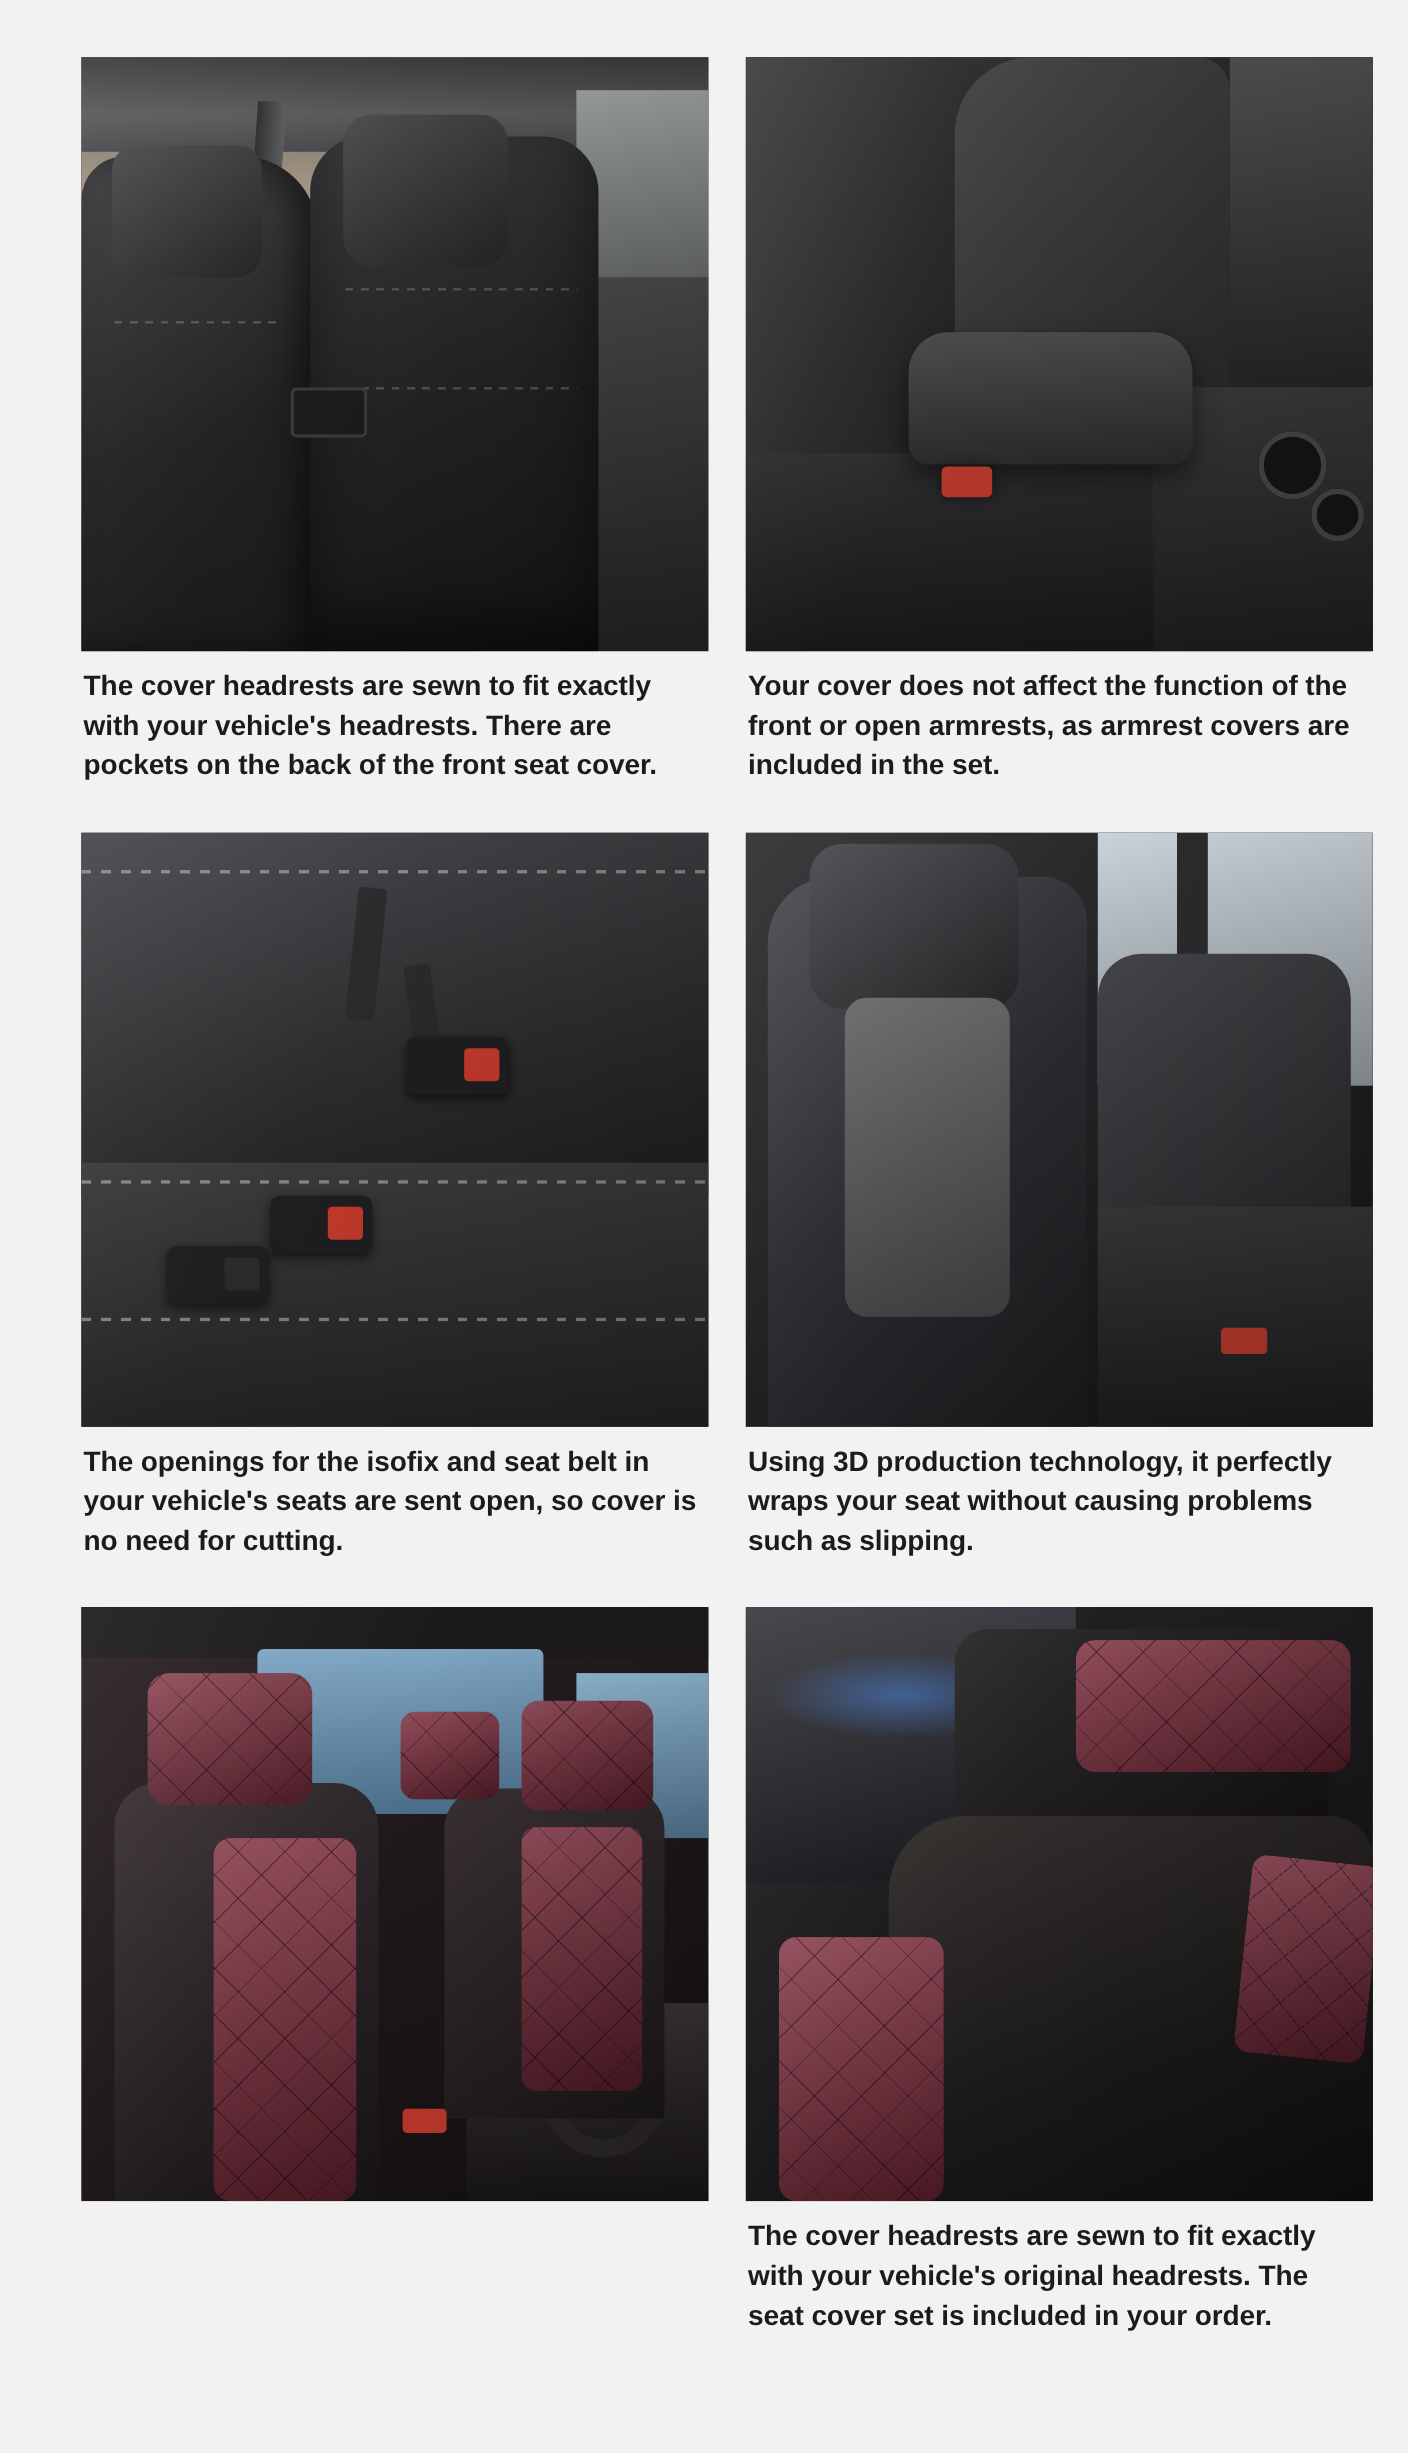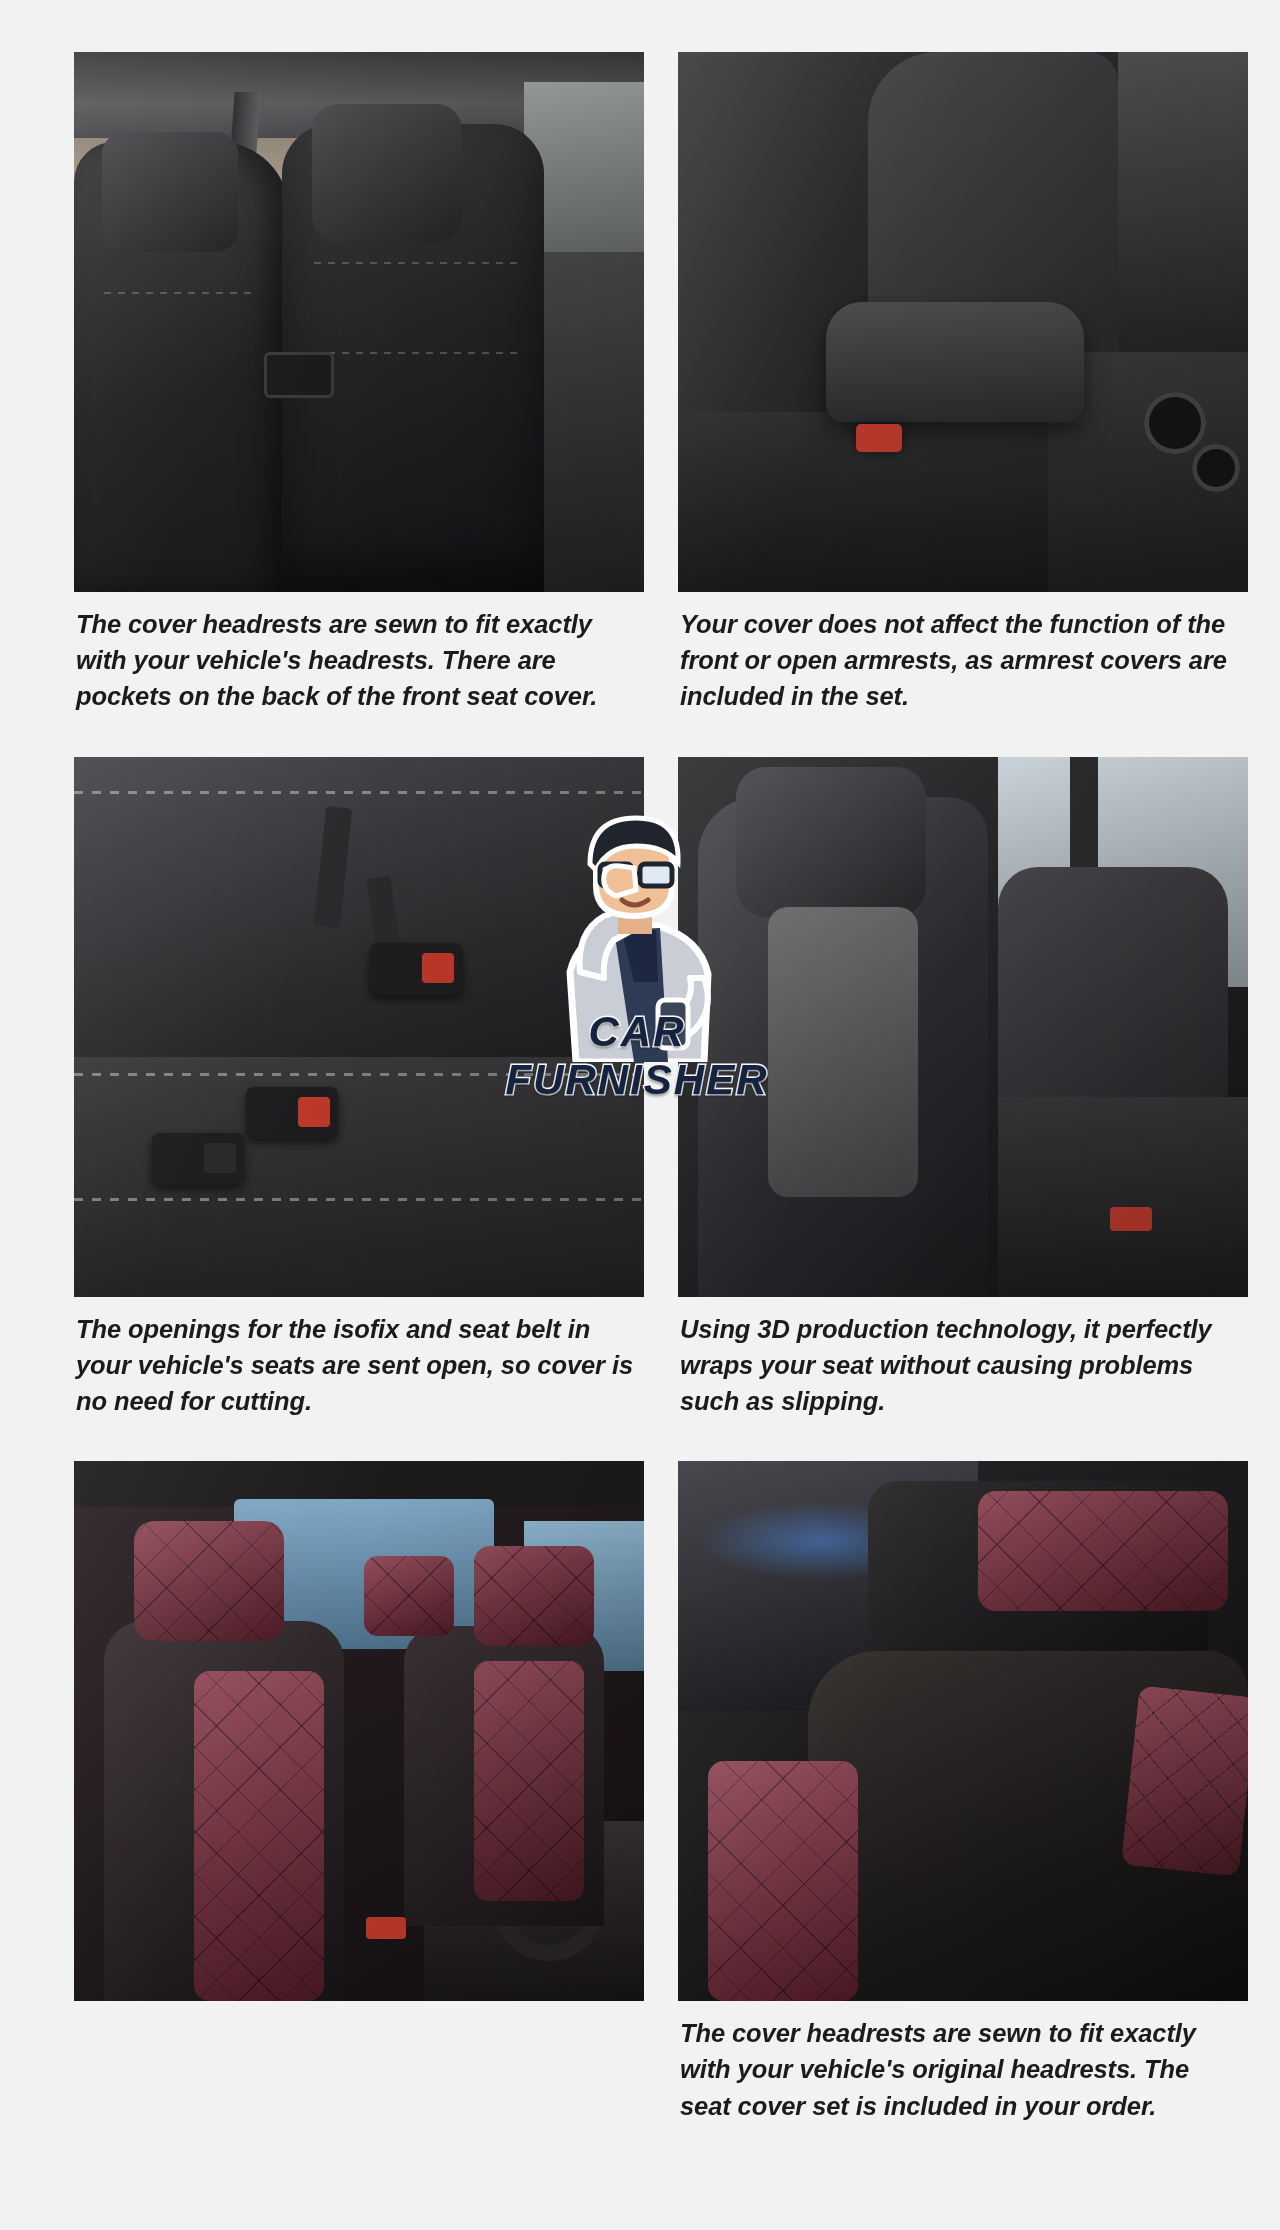--- a/index.html
+++ b/index.html
@@ -24,21 +24,20 @@
   }
   .grid {
     display: grid;
     grid-template-columns: 570px 570px;
     column-gap: 34px;
     row-gap: 0;
     position: relative;
   }
   .cell {
     position: relative;
-    font-style: italic;
   }
   .photo {
     width: 100%;
     height: 540px;
     position: relative;
     overflow: hidden;
     background: #2a2a2c;
   }
   .caption {
     font-size: 25.5px;
@@ -470,43 +469,13 @@
           <div class="quilt quiltSide"></div>
           <div class="quilt quiltWing"></div>
         </div>
         <div class="sheen"></div>
       </div>
       <div class="caption">The cover headrests are sewn to fit exactly with your vehicle's original headrests. The seat cover set is included in your order.</div>
     </div>
 
   </div>
 
-  <div class="watermark">
-    <svg class="wm-avatar" viewBox="0 0 230 250">
-      <g>
-
-        <path d="M58 250 L52 160 Q60 128 92 116 L140 114 Q182 126 190 162 L186 250 Z" fill="#c9ced6" stroke="#ffffff" stroke-width="7" stroke-linejoin="round"></path>
-        <path d="M96 118 L116 250 L150 250 L142 116 Z" fill="#2e3b55"></path>
-        <path d="M104 120 L116 170 L140 170 L138 118 Z" fill="#1d2740"></path>
-
-        <path d="M62 160 Q58 120 86 104 L110 96 L118 116 L96 128 Q84 142 86 166 Z" fill="#c9ced6" stroke="#ffffff" stroke-width="6" stroke-linejoin="round"></path>
-
-        <path d="M186 166 Q198 200 172 222 L146 226 L142 204 L164 196 Q176 184 172 166 Z" fill="#c9ced6" stroke="#ffffff" stroke-width="6" stroke-linejoin="round"></path>
-        <rect x="140" y="188" width="30" height="48" rx="7" fill="#3c4559" stroke="#ffffff" stroke-width="5"></rect>
-
-        <rect x="100" y="88" width="34" height="34" fill="#e4b089"></rect>
-
-        <path d="M78 52 Q78 14 116 14 Q154 14 154 52 L154 74 Q154 104 116 104 Q78 104 78 74 Z" fill="#f0c098" stroke="#ffffff" stroke-width="6"></path>
-
-        <path d="M72 52 Q72 6 118 6 Q162 6 160 50 Q146 34 118 34 Q90 34 78 58 Z" fill="#20242c" stroke="#ffffff" stroke-width="5"></path>
-
-        <rect x="82" y="52" width="32" height="22" rx="5" fill="#dfeaf4" stroke="#20242c" stroke-width="5"></rect>
-        <rect x="122" y="52" width="32" height="22" rx="5" fill="#dfeaf4" stroke="#20242c" stroke-width="5"></rect>
-        <line x1="114" y1="62" x2="122" y2="62" stroke="#20242c" stroke-width="5"></line>
-
-        <path d="M98 84 q-14 -6 -12 -20 q2 -12 16 -10 l14 2 l2 22 z" fill="#f0c098" stroke="#ffffff" stroke-width="5"></path>
-
-        <path d="M104 88 q12 10 26 0" stroke="#8a4f32" stroke-width="5" fill="none" stroke-linecap="round"></path>
-      </g>
-    </svg>
-    <div class="wm-text">CAR FURNISHER</div>
-  </div>
 </div>
 
 </body></html>

